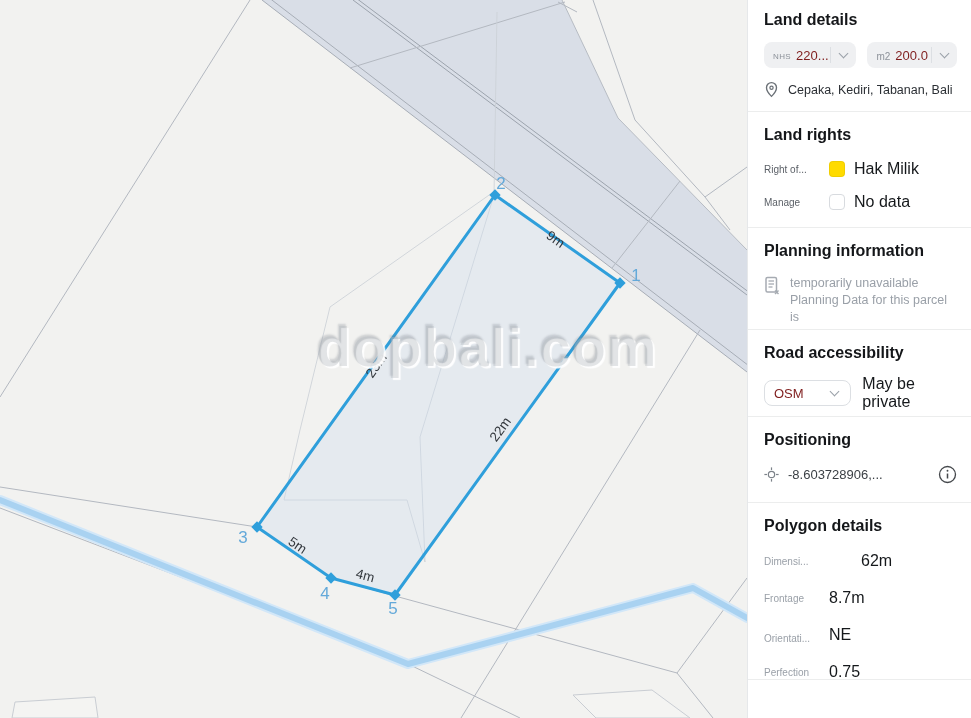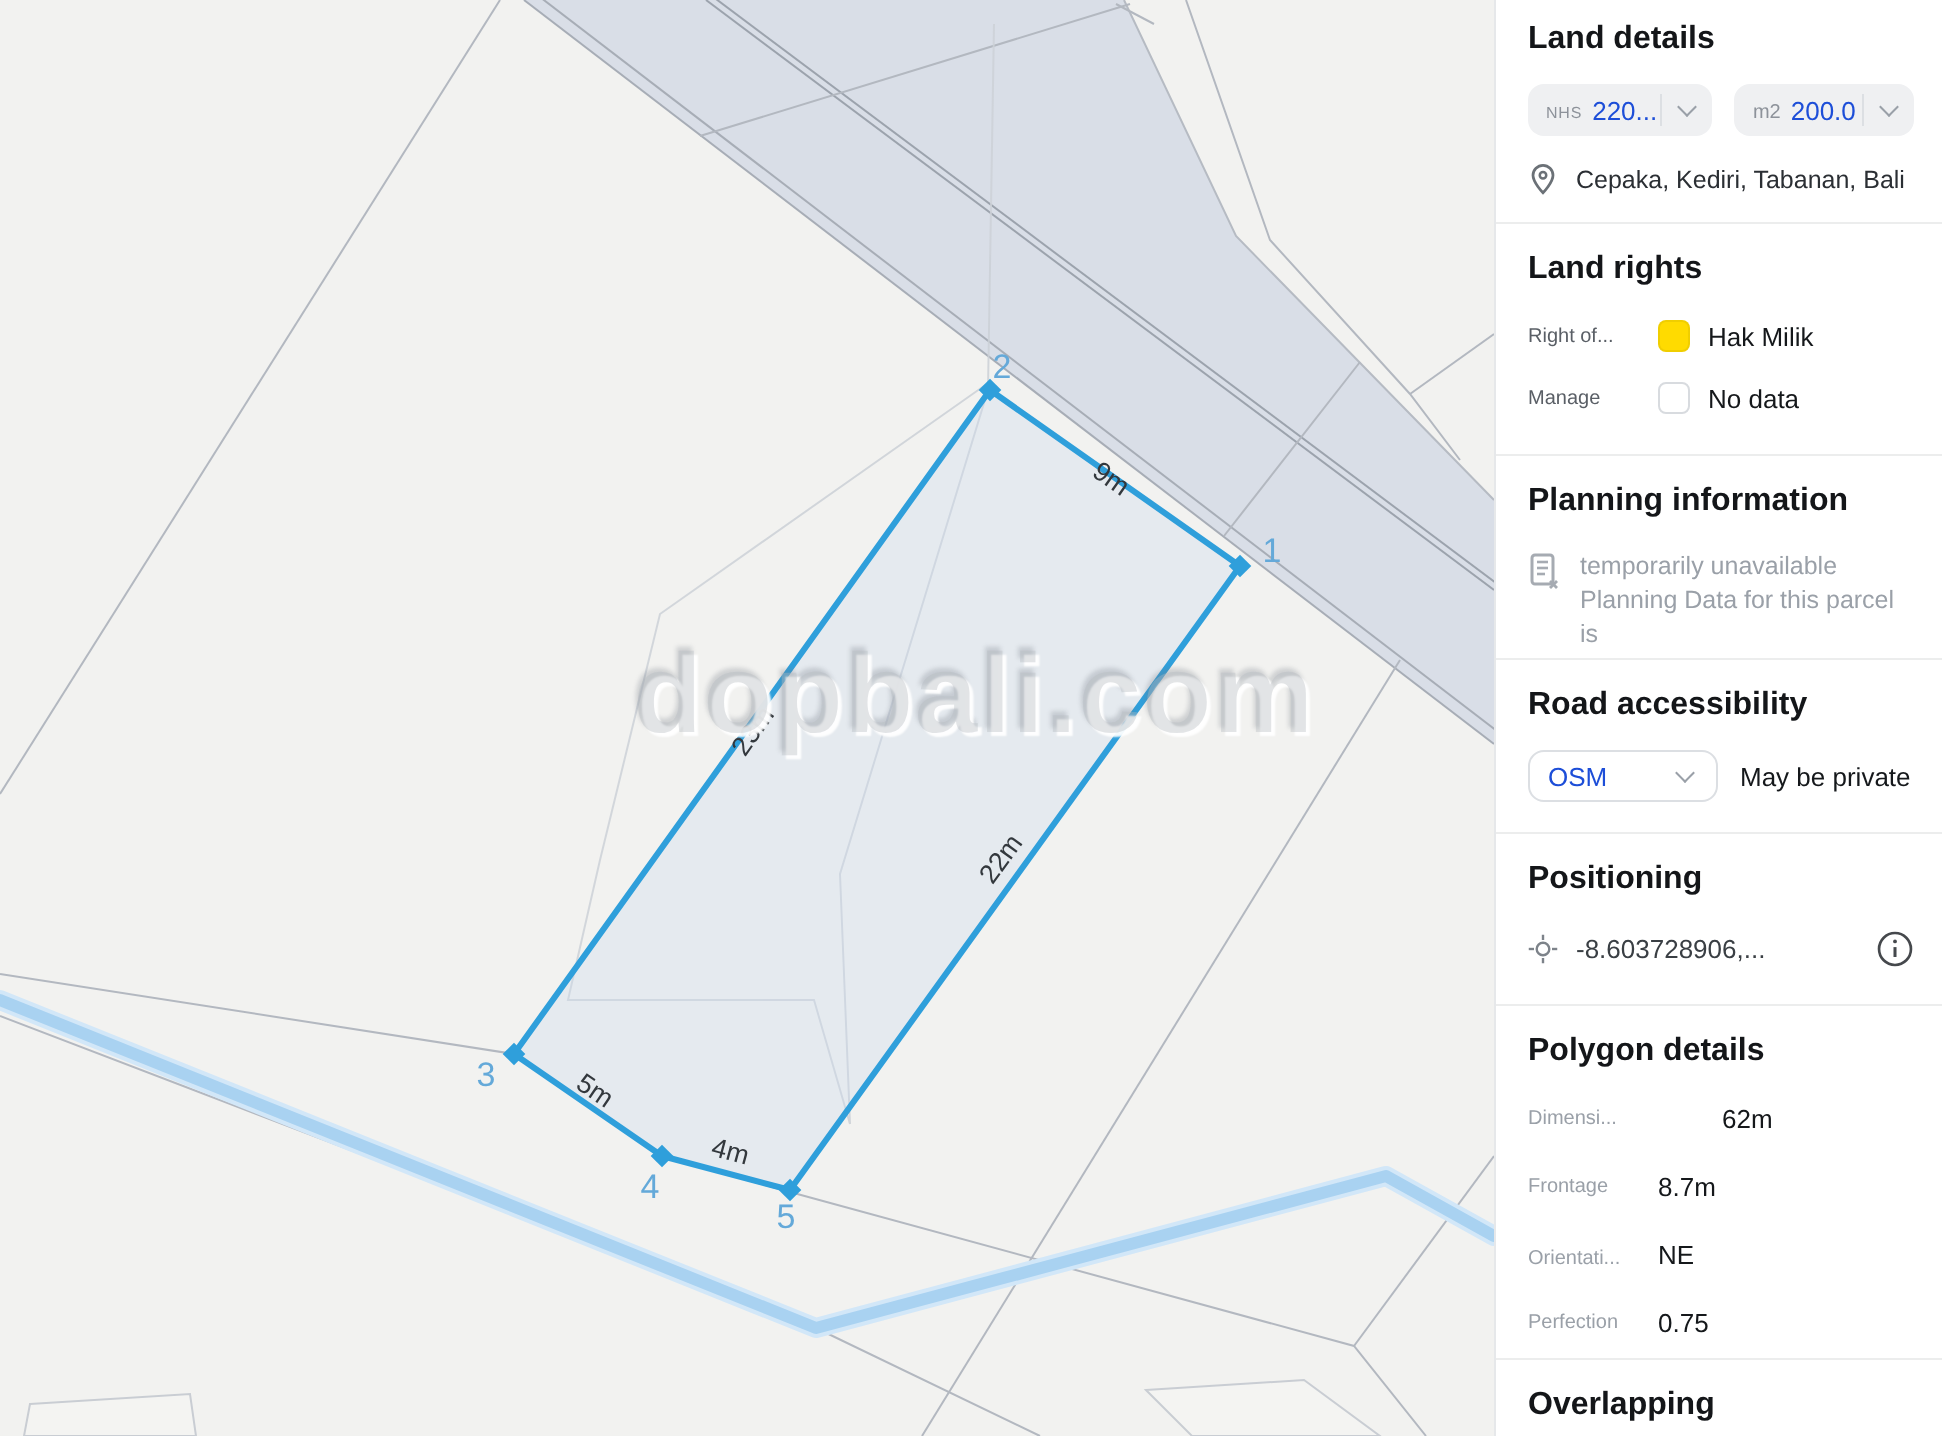--- a/index.html
+++ b/index.html
@@ -17,27 +17,27 @@
   .sidebar{position:absolute;left:747px;top:0;width:224px;height:718px;background:#ffffff;
     border-left:1px solid #e6e8ea;box-sizing:border-box;color:#17191c;}
   .section{box-sizing:border-box;border-bottom:1px solid #eceded;padding:14px 14px 0 16px;}
   .sec-h{font-size:16px;font-weight:bold;color:#141619;}
   .row{display:flex;align-items:center;}
   .pill{display:flex;align-items:center;height:26px;border-radius:8px;background:#eff0f2;
     padding:0 6px 0 9px;box-sizing:border-box;}
   .pill.outline{background:#ffffff;border:1px solid #dcdfe3;}
   .pill .prefix{font-size:8px;color:#8d929a;letter-spacing:.4px;margin-right:5px;margin-top:2px;}
   .pill .prefix.lc{font-size:10px;letter-spacing:0;}
-  .pill .val{font-size:13px;color:#1d4ed8;}
+  .pill .val{font-size:13px;color:#7f1d1d;}
   .pill .sep{width:1px;height:16px;background:#dcdfe3;margin:0 7px 0 8px;}
   .chev{width:6px;height:6px;border-right:1.6px solid #9aa0a8;border-bottom:1.6px solid #9aa0a8;
     transform:rotate(45deg);margin:-3px 3px 0 2px;flex:0 0 auto;}
   .lbl{font-size:10px;color:#5a5f66;width:65px;flex:0 0 auto;}
   .lbl.gray{color:#9aa0a8;}
-  .val-dark{font-size:13px;color:#15181b;}
+  .val-dark{font-size:16px;color:#15181b;}
   .swatch{width:16px;height:16px;border-radius:4px;margin-right:9px;flex:0 0 auto;box-sizing:border-box;}
   .swatch.yellow{background:#ffdb00;border:1px solid rgba(0,0,0,0.06);}
   .swatch.empty{background:#ffffff;border:1px solid #d8dbdf;}
   .small-note{font-size:12.5px;line-height:17px;color:#9aa0a8;}
   .loc-text{font-size:12.5px;color:#2b2f34;}
   .icon{flex:0 0 auto;}
   .info-btn{margin-left:auto;cursor:pointer;display:flex;}
 </style>
 </head>
 <body>
@@ -227,18 +227,15 @@
       <div class="row" style="margin-top:19px;align-items:flex-end;">
         <span class="lbl gray">Orientati...</span>
         <span class="val-dark">NE</span>
       </div>
       <div class="row" style="margin-top:19px;">
         <span class="lbl gray">Perfection</span>
         <span class="val-dark">0.75</span>
       </div>
     </div>
 
-    <div class="section" style="height:38px;border-bottom:none;">
-      <div class="sec-h">Overlapping</div>
-    </div>
 
   </div>
 </div>
 
 </body></html>

